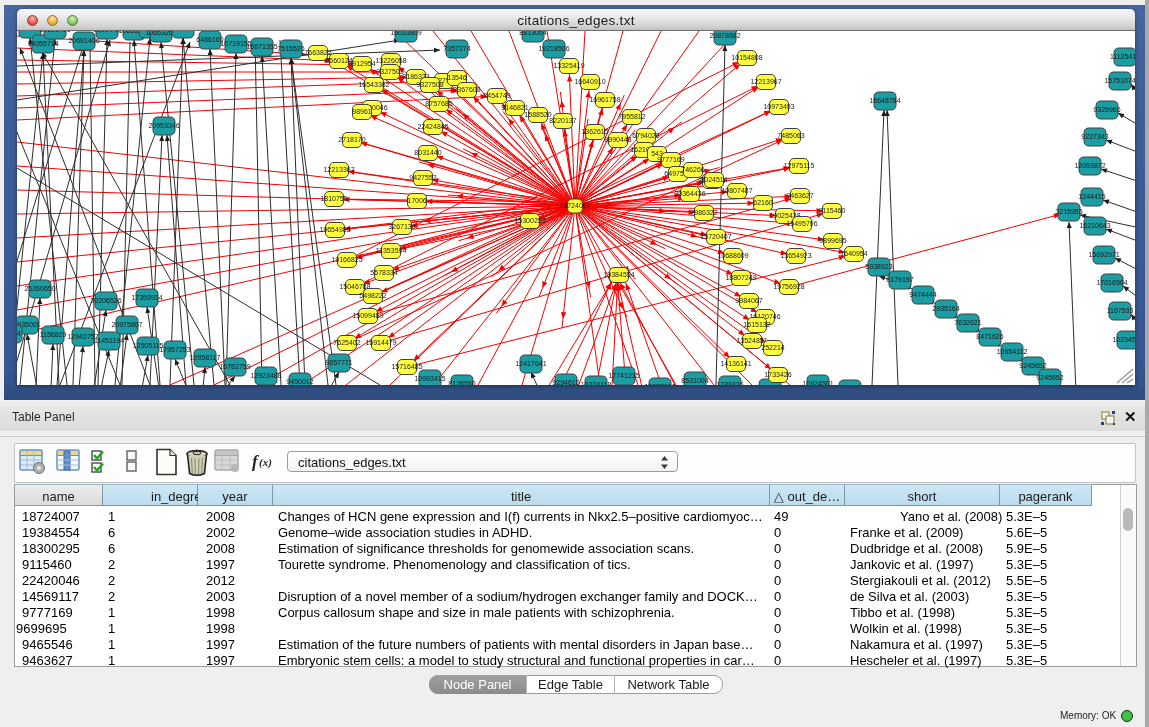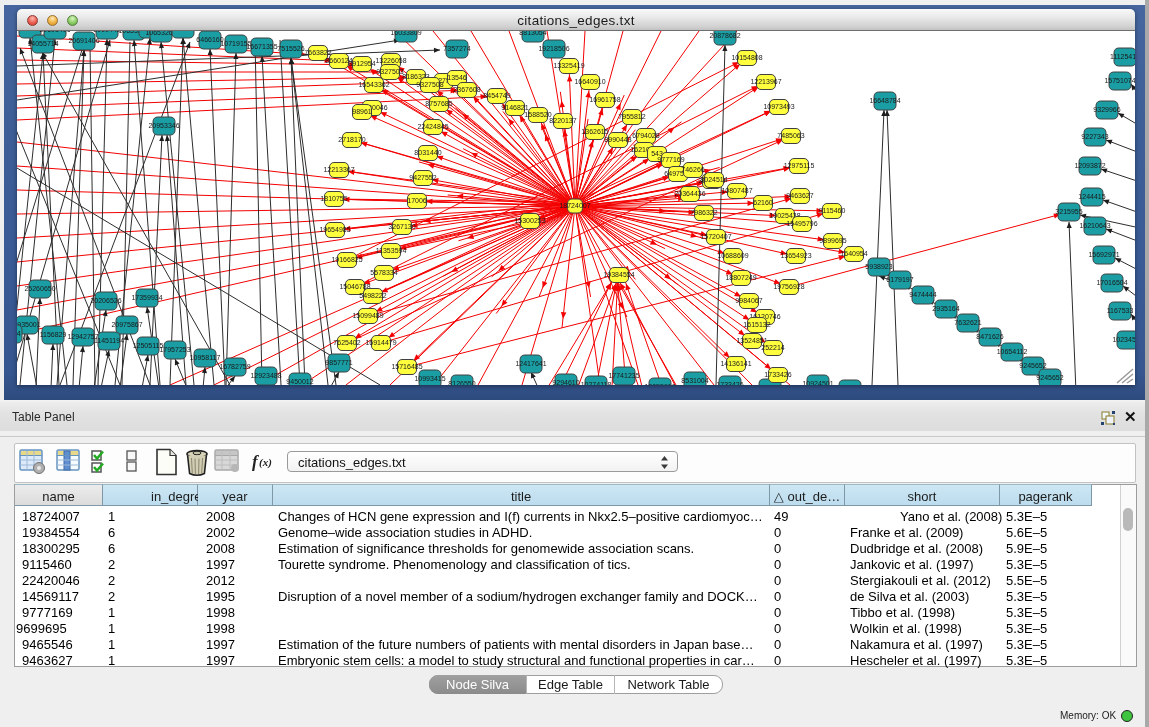--- a/index.html
+++ b/index.html
@@ -959,30 +959,31 @@
 <span style="left:22px">22420046</span>
     <span style="left:108px">2</span>
     <span style="left:206px">2012</span>
     <span style="left:774px">0</span>
     <span style="left:850px">Stergiakouli et al. (2012)</span>
     <span style="left:1006px">5.5E–5</span>
   </div>
 <div class="trow" style="top:588px">
 <span style="left:22px">14569117</span>
     <span style="left:108px">2</span>
-    <span style="left:206px">1995</span>
+    <span style="left:206px">2003</span>
     <span style="left:278px">Disruption of a novel member of a sodium/hydrogen exchanger family and DOCK…</span>
     <span style="left:774px">0</span>
     <span style="left:850px">de Silva et al. (2003)</span>
     <span style="left:1006px">5.3E–5</span>
   </div>
 <div class="trow" style="top:604px">
 <span style="left:22px">9777169</span>
     <span style="left:108px">1</span>
     <span style="left:206px">1998</span>
+    <span style="left:278px">Corpus callosum shape and size in male patients with schizophrenia.</span>
     <span style="left:774px">0</span>
     <span style="left:850px">Tibbo et al. (1998)</span>
     <span style="left:1006px">5.3E–5</span>
   </div>
 <div class="trow" style="top:620px">
 <span style="left:16px">9699695</span>
     <span style="left:108px">1</span>
     <span style="left:206px">1998</span>
     <span style="left:774px">0</span>
     <span style="left:850px">Wolkin et al. (1998)</span>
@@ -1002,18 +1003,18 @@
     <span style="left:108px">1</span>
     <span style="left:206px">1997</span>
     <span style="left:278px">Embryonic stem cells: a model to study structural and functional properties in car…</span>
     <span style="left:774px">0</span>
     <span style="left:850px">Hescheler et al. (1997)</span>
     <span style="left:1006px">5.3E–5</span>
   </div>
 <div id="sbar" class="abs"></div>
 <div id="sthumb" class="abs"></div>
 <div id="tabs" class="abs"></div>
-<div id="tab1" class="abs tab">Node Silva</div>
+<div id="tab1" class="abs tab">Node Panel</div>
 <div id="tab2" class="abs tab">Edge Table</div>
 <div id="tab3" class="abs tab">Network Table</div>
 <div id="mem" class="abs">Memory: OK</div>
 <div id="memdot" class="abs"></div>
 <div id="rightstrip" class="abs"></div>
 
 </body></html>

